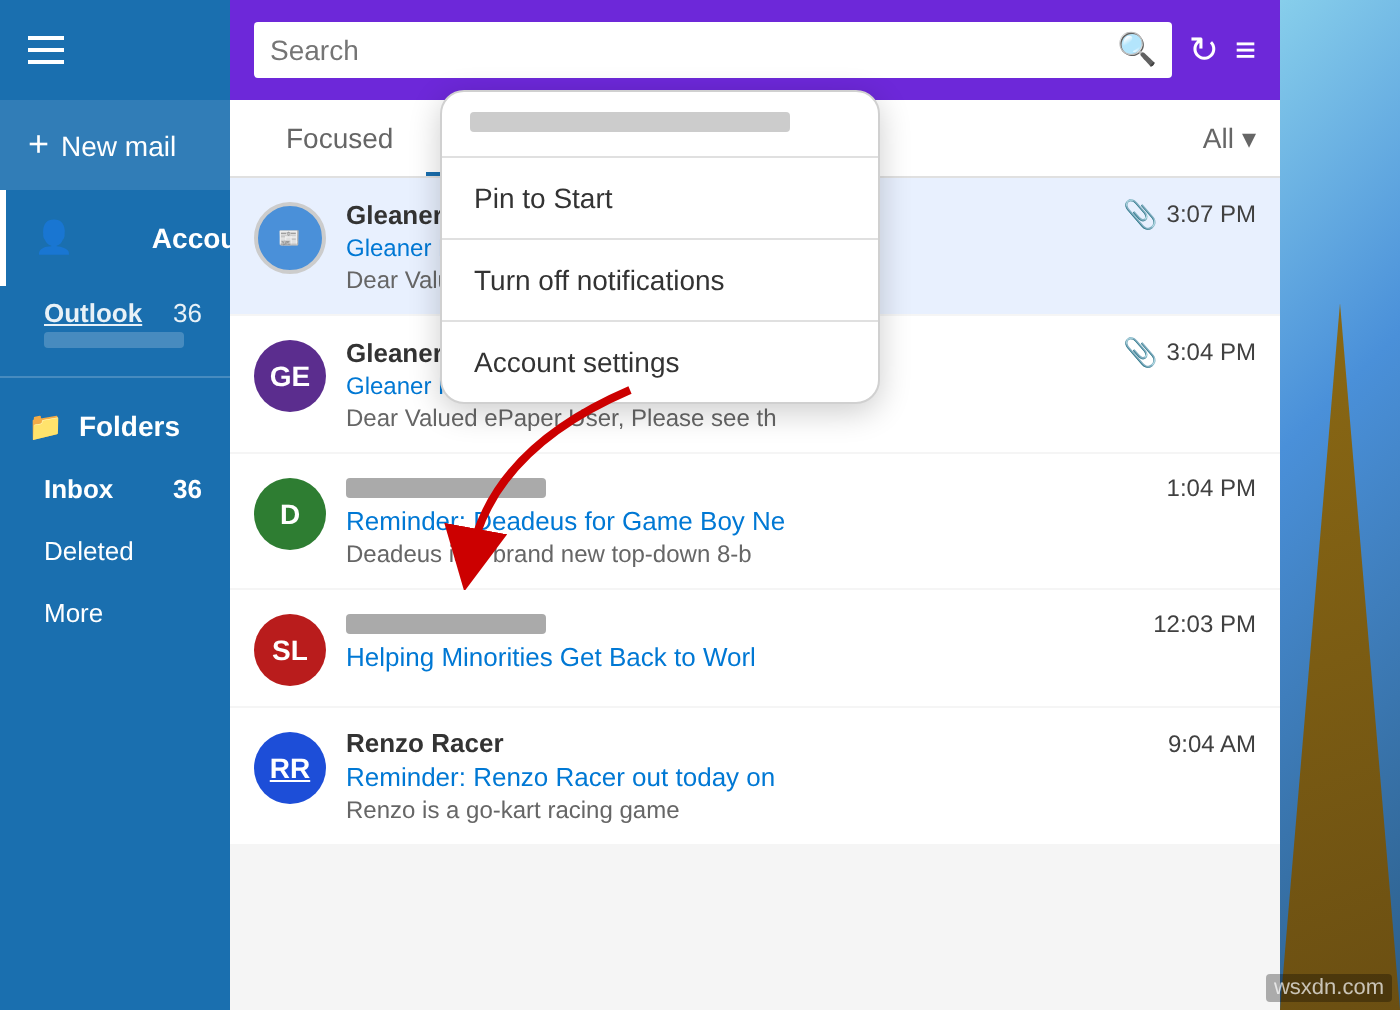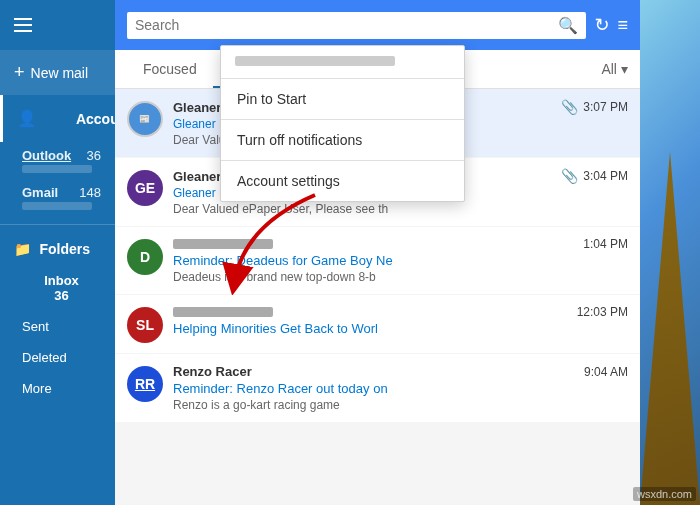--- a/index.html
+++ b/index.html
@@ -33,27 +33,27 @@
     .sidebar-gmail-count { font-size: 13px; color: rgba(255,255,255,0.9); }
     .sidebar-gmail-sub { font-size: 11px; color: rgba(255,255,255,0.6); background: rgba(255,255,255,0.2); height: 8px; width: 70px; margin-top: 2px; border-radius: 2px; }
 
     .sidebar-divider { height: 1px; background: rgba(255,255,255,0.2); margin: 8px 0; }
 
     .sidebar-folders { padding: 8px 14px; display: flex; align-items: center; cursor: pointer; }
     .folder-icon { font-size: 14px; margin-right: 8px; }
     .sidebar-folders-label { font-size: 14px; font-weight: 600; }
 
     .sidebar-folder-item { padding: 8px 14px 8px 22px; font-size: 13px; cursor: pointer; display: flex; align-items: center; justify-content: space-between; }
-    .sidebar-folder-item.active { font-weight: 600; flex-direction: column; }
+    .sidebar-folder-item.active { font-weight: 600; }
 
     
     .main-content { flex: 1; display: flex; flex-direction: column; background: white; position: relative; }
 
     
-    .search-bar { background: #3b82f6; padding: 10px 12px; display: flex; align-items: center; gap: 8px; height: 50px; }
+    .search-bar { background: #6d28d9; padding: 10px 12px; display: flex; align-items: center; gap: 8px; height: 50px; }
     .search-input-wrapper { flex: 1; background: white; border-radius: 2px; display: flex; align-items: center; padding: 4px 8px; }
     .search-input { border: none; outline: none; font-size: 14px; width: 100%; color: #333; }
     .search-icon-btn { color: #1a6faf; font-size: 16px; cursor: pointer; }
     .refresh-icon { color: white; font-size: 18px; cursor: pointer; }
     .filter-icon { color: white; font-size: 18px; cursor: pointer; }
 
     
     .tabs { display: flex; border-bottom: 1px solid #e0e0e0; padding: 0 12px; background: white; align-items: center; }
     .tab { padding: 10px 16px; font-size: 14px; cursor: pointer; color: #666; }
     .tab.active { color: #1a6faf; border-bottom: 2px solid #1a6faf; font-weight: 500; }
@@ -66,21 +66,21 @@
     .email-avatar { width: 36px; height: 36px; border-radius: 50%; display: flex; align-items: center; justify-content: center; font-size: 14px; font-weight: 600; color: white; flex-shrink: 0; margin-top: 2px; }
     .email-content { flex: 1; min-width: 0; }
     .email-header { display: flex; justify-content: space-between; align-items: center; margin-bottom: 2px; }
     .email-sender { font-size: 13px; font-weight: 600; color: #333; }
     .email-meta { display: flex; align-items: center; gap: 4px; }
     .email-time { font-size: 12px; color: #404040; white-space: nowrap; }
     .email-attachment { font-size: 14px; color: #666; }
     .email-subject { font-size: 13px; color: #0078d4; font-weight: 500; margin-bottom: 2px; white-space: nowrap; overflow: hidden; text-overflow: ellipsis; }
     .email-preview { font-size: 12px; color: #666; white-space: nowrap; overflow: hidden; text-overflow: ellipsis; }
     .email-sub-sender { font-size: 12px; color: #0078d4; margin-bottom: 2px; }
-    .context-menu { position: absolute; top: 45px; left: 105px; background: white; border: 1px solid #d0d0d0; box-shadow: 0 4px 16px rgba(0,0,0,0.2); width: 245px; z-index: 101; border-radius: 2px; }
+    .context-menu { position: absolute; top: 45px; left: 105px; background: white; border: 1px solid #d0d0d0; box-shadow: 0 4px 16px rgba(0,0,0,0.2); width: 220px; z-index: 101; border-radius: 12px; }
     .context-menu-header { padding: 10px 14px 8px; }
     .context-menu-email-blur { background: #ccc; height: 10px; width: 160px; border-radius: 2px; margin-bottom: 4px; }
     .context-menu-divider { height: 1px; background: #e0e0e0; }
     .context-menu-item { padding: 12px 16px; font-size: 14px; color: #333; cursor: pointer; }
 
     
     .right-bg { width: 60px; background: linear-gradient(135deg, #87CEEB 0%, #4a90d9 40%, #2c5f8a 100%); height: 100%; flex-shrink: 0; position: relative; }
     .mountain { position: absolute; bottom: 0; width: 100%; height: 70%; background: linear-gradient(160deg, #8B6914 0%, #6B4F12 100%); clip-path: polygon(50% 0%, 0% 100%, 100% 100%); }
 
     .wsxdn-watermark { position: absolute; bottom: 4px; right: 4px; font-size: 11px; color: rgba(255,255,255,0.7); z-index: 200; background: rgba(0,0,0,0.3); padding: 1px 4px; border-radius: 2px; }
@@ -110,41 +110,31 @@
     </div>
 
     <div class="sidebar-account-item">
       <div class="sidebar-account-row">
         <span class="sidebar-account-name">Outlook</span>
         <span class="sidebar-account-count">36</span>
       </div>
       <div class="sidebar-account-sub"></div>
     </div>
 
-    <div class="sidebar-gmail">
-      <div class="sidebar-gmail-row">
-        <span class="sidebar-gmail-name">Gmail</span>
-        <span class="sidebar-gmail-count">148</span>
-      </div>
-      <div class="sidebar-gmail-sub"></div>
-    </div>
 
     <div class="sidebar-divider"></div>
 
     <div class="sidebar-folders">
       <span class="folder-icon">📁</span>
       <span class="sidebar-folders-label">Folders</span>
     </div>
 
     <div class="sidebar-folder-item active">
       <span>Inbox</span>
       <span>36</span>
-    </div>
-    <div class="sidebar-folder-item">
-      <span>Sent</span>
     </div>
     <div class="sidebar-folder-item">
       <span>Deleted</span>
     </div>
     <div class="sidebar-folder-item">
       <span>More</span>
     </div>
   </div>
 
   <div class="main-content">

